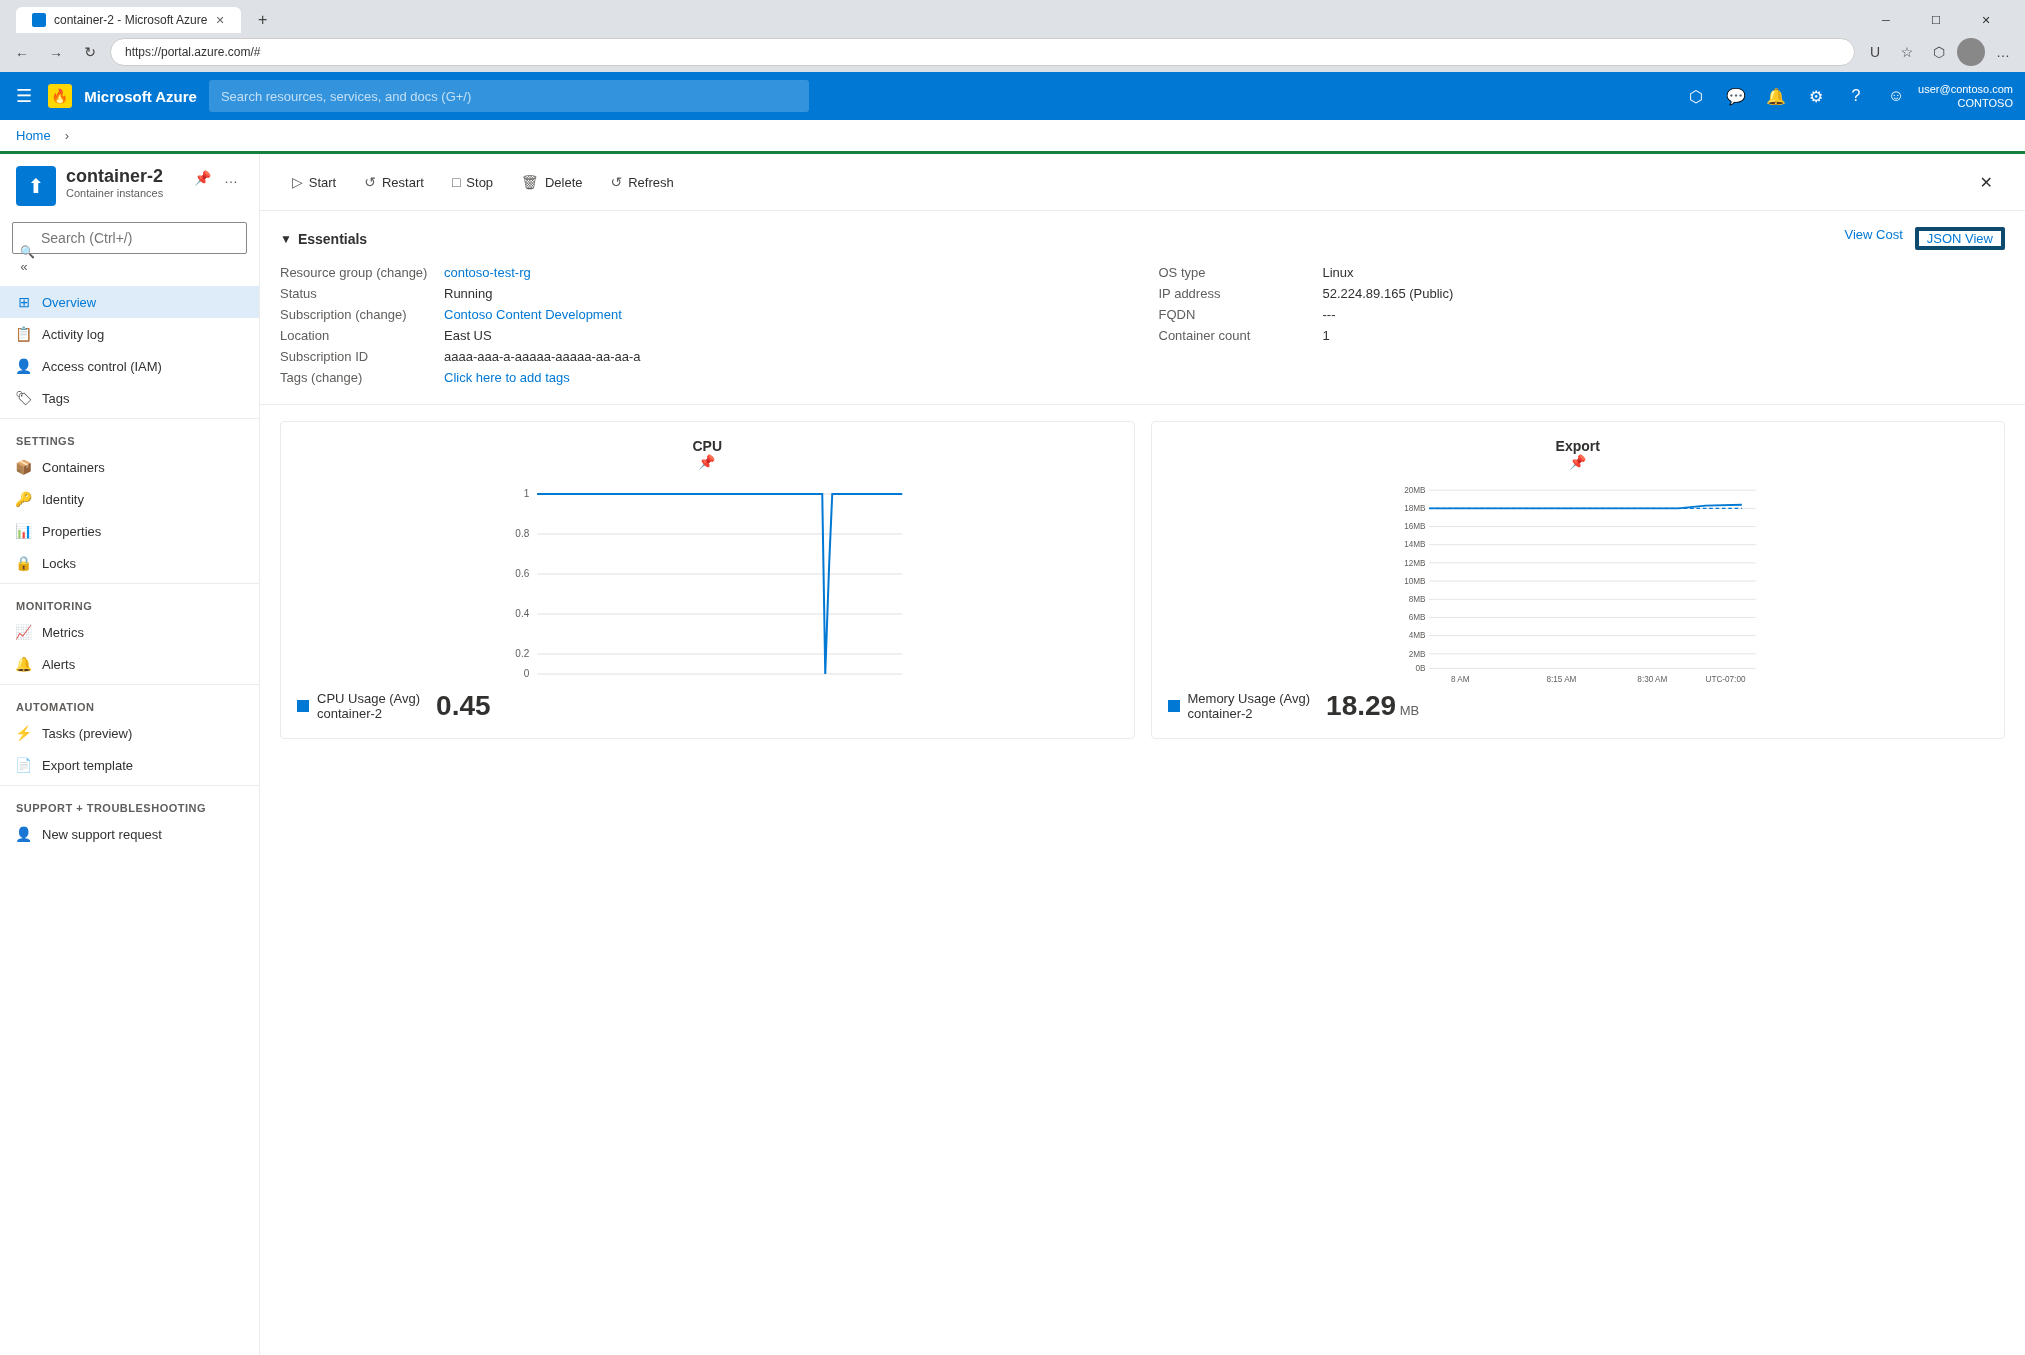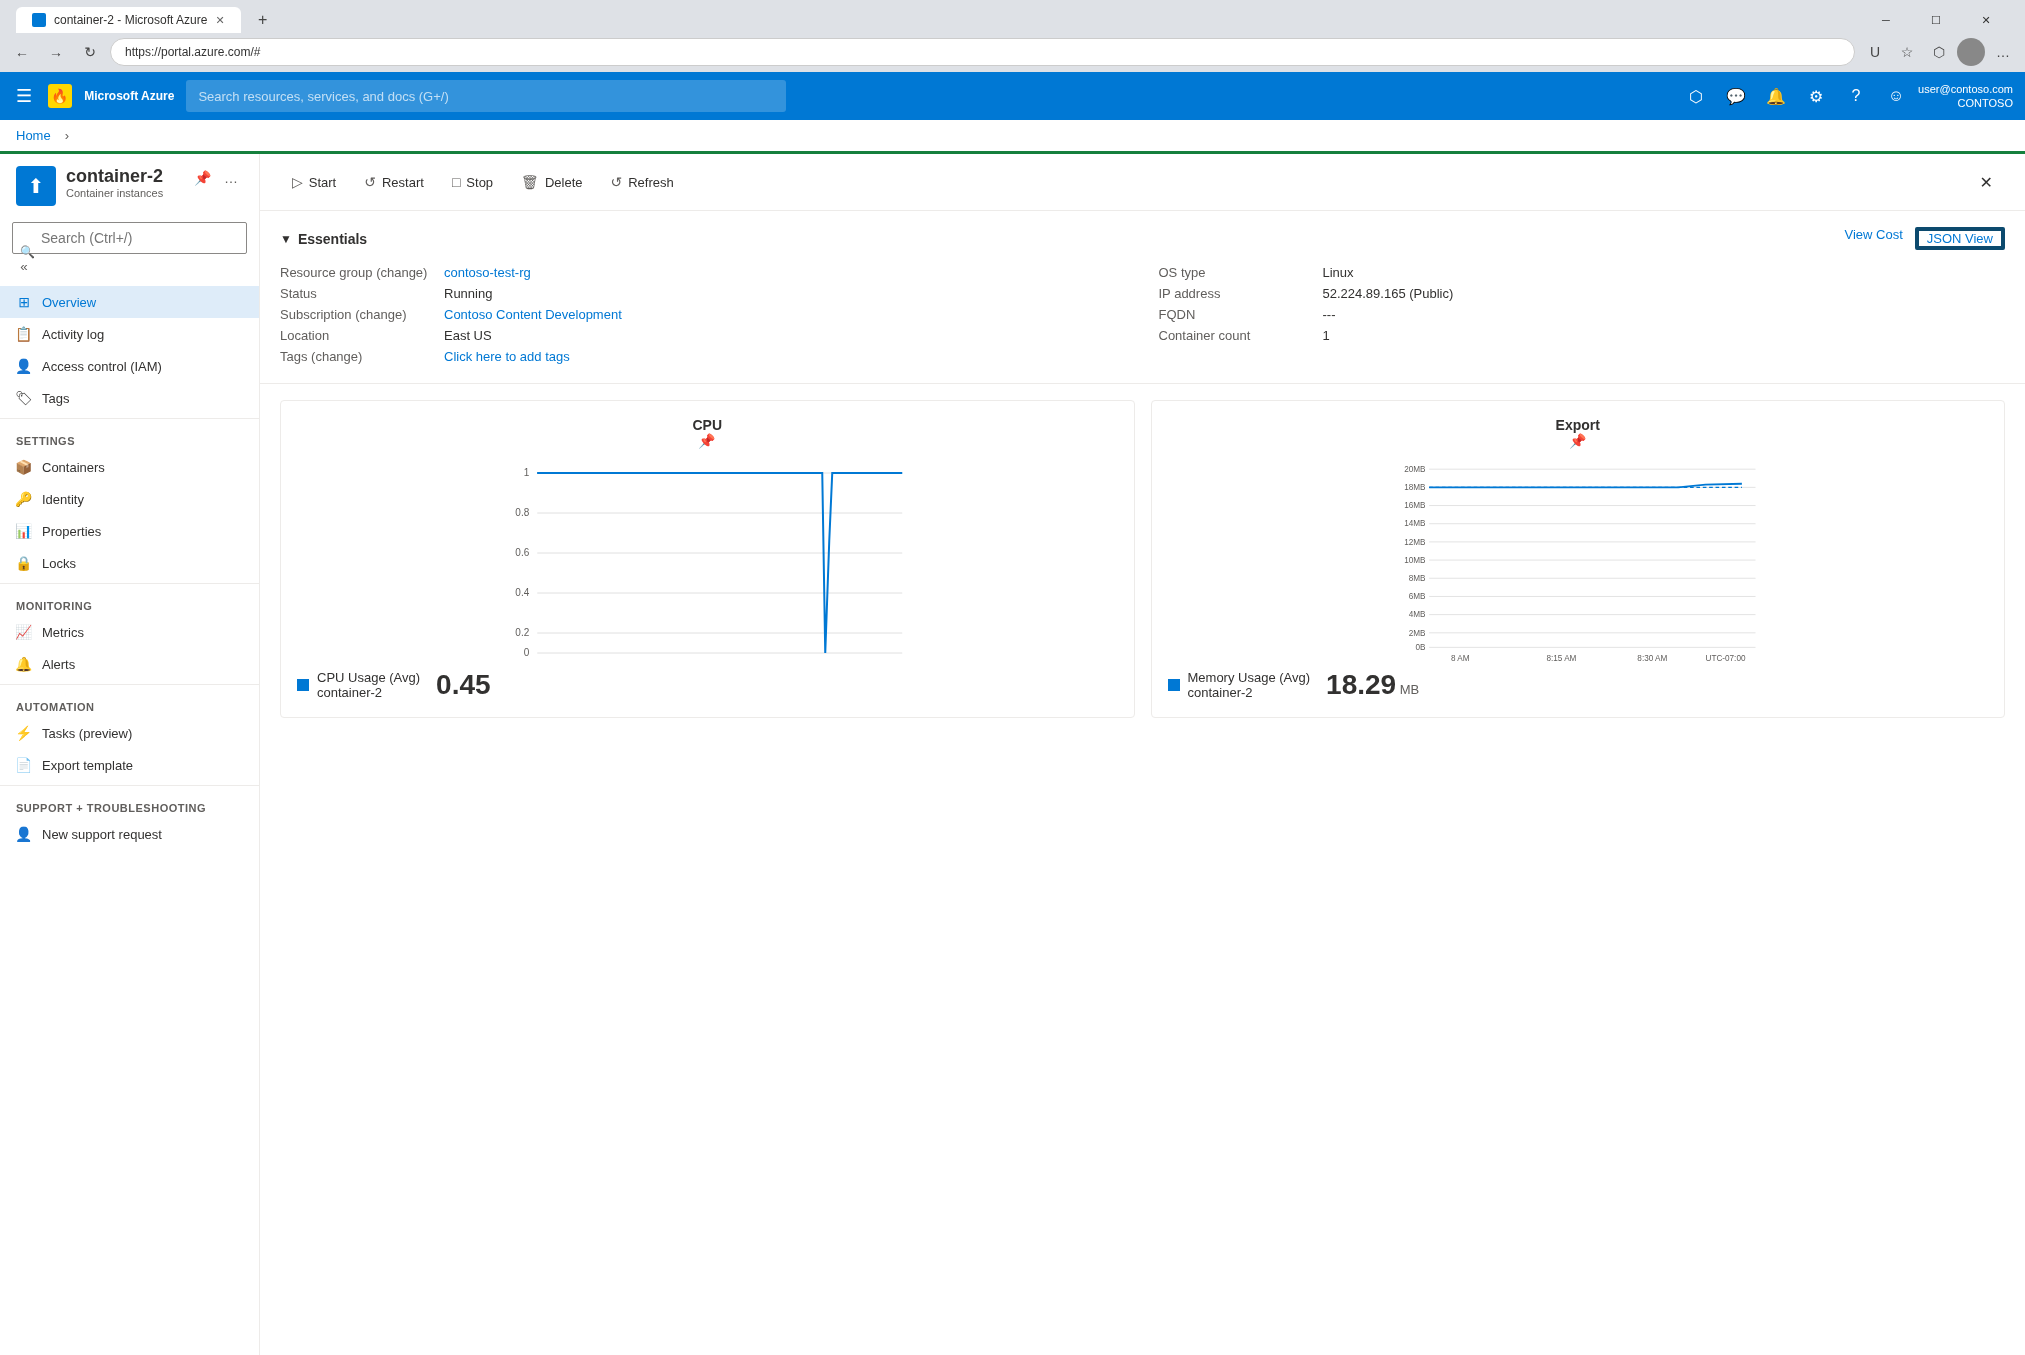--- a/index.html
+++ b/index.html
@@ -17,21 +17,21 @@
     .browser-toolbar { background: #dee1e6; padding: 4px 8px 6px; display: flex; align-items: center; gap: 6px; }
     .nav-btn { width: 28px; height: 28px; border-radius: 50%; border: none; background: transparent; cursor: pointer; display: flex; align-items: center; justify-content: center; color: #444; font-size: 14px; }
     .address-bar { flex: 1; height: 28px; border: 1px solid #ccc; border-radius: 14px; background: white; padding: 0 14px; font-size: 12px; color: #333; display: flex; align-items: center; }
     .toolbar-icons { display: flex; align-items: center; gap: 4px; }
     .toolbar-icon-btn { width: 28px; height: 28px; border-radius: 50%; border: none; background: transparent; cursor: pointer; display: flex; align-items: center; justify-content: center; color: #444; font-size: 14px; }
     .profile-btn { width: 28px; height: 28px; border-radius: 50%; background: #888; cursor: pointer; overflow: hidden; display: flex; align-items: center; justify-content: center; color: white; font-size: 12px; }
 
     
     .azure-topbar { background: #0078d4; height: 48px; display: flex; align-items: center; padding: 0 12px; gap: 12px; }
     .hamburger { color: white; font-size: 18px; cursor: pointer; padding: 4px; }
-    .azure-logo { color: white; font-weight: 700; font-size: 12px; white-space: nowrap; }
+    .azure-logo { color: white; font-weight: 700; font-size: 15px; white-space: nowrap; }
     .azure-logo-icon { width: 24px; height: 24px; background: #ffd700; border-radius: 3px; display: flex; align-items: center; justify-content: center; font-size: 14px; }
     .azure-search { flex: 1; max-width: 600px; background: rgba(255,255,255,0.2); border: none; border-radius: 3px; height: 32px; padding: 0 12px; color: white; font-size: 13px; }
     .azure-search::placeholder { color: rgba(255,255,255,0.7); }
     .azure-top-icons { display: flex; align-items: center; gap: 4px; margin-left: auto; }
     .azure-top-icon { width: 36px; height: 36px; border-radius: 3px; display: flex; align-items: center; justify-content: center; color: white; font-size: 16px; cursor: pointer; }
     .azure-user { color: white; font-size: 11px; text-align: right; line-height: 1.3; cursor: pointer; }
 
     
     .main-container { display: flex; height: calc(100vh - 48px - 60px); background: white; }
 
@@ -305,20 +305,24 @@
           </div>
           <div class="essentials-row">
             <span class="essentials-key">Subscription <a>(change)</a></span>
             <span class="essentials-value"><a>Contoso Content Development</a></span>
           </div>
           <div class="essentials-row">
             <span class="essentials-key">Location</span>
             <span class="essentials-value">East US</span>
           </div>
           <div class="essentials-row">
+            <span class="essentials-key">Subscription ID</span>
+            <span class="essentials-value">aaaa-aaa-a-aaaaa-aaaaa-aa-aa-a</span>
+          </div>
+          <div class="essentials-row">
             <span class="essentials-key">Tags <a>(change)</a></span>
             <span class="essentials-value"><a>Click here to add tags</a></span>
           </div>
         </div>
         <div>
           <div class="essentials-row">
             <span class="essentials-key">OS type</span>
             <span class="essentials-value">Linux</span>
           </div>
           <div class="essentials-row">

